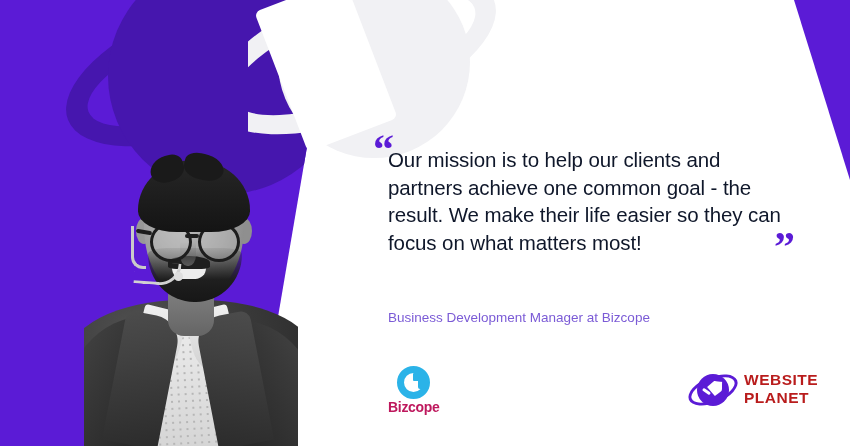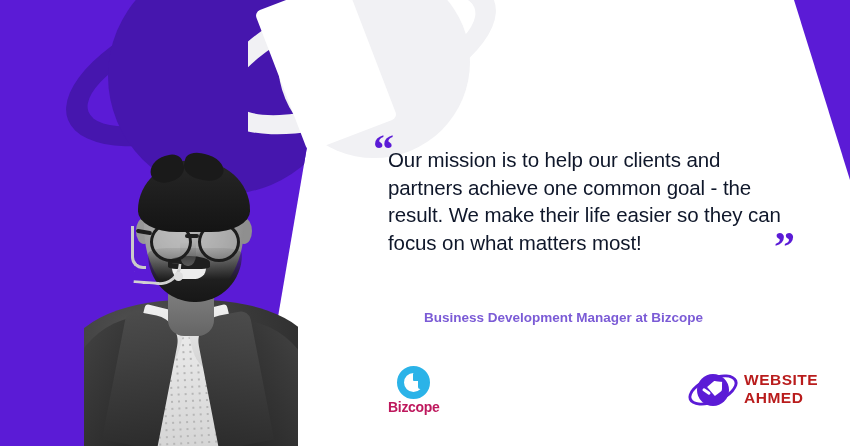--- a/index.html
+++ b/index.html
@@ -310,23 +310,22 @@
     font-size: 13px;
     font-weight: 700;
     letter-spacing: 0.25px;
     color: #3E424B;
   }
   .author-role {
     position: absolute;
     left: 388px;
     top: 310px;
     font-size: 13.5px;
-    font-weight: 700;
+    font-weight: 400;
     color: #7B5BD6;
-    margin-left: 36px;
   }
 
   
   .bizcope-logo {
     position: absolute;
     left: 388px;
     top: 366px;
     width: 52px;
     height: 48px;
   }
@@ -493,17 +492,17 @@
   <div class="wp-logo">
     <div class="wp-mark">
       <div class="wp-ring"></div>
       <div class="wp-planet"></div>
       <div class="wp-ring-cover"></div>
       <div class="wp-rocket"></div>
       <div class="wp-rocket-tail"></div>
     </div>
     <div class="wp-text">
       <div>WEBSITE</div>
-      <div>AHMED</div>
+      <div>PLANET</div>
     </div>
   </div>
 
 </div>
 
 </body></html>

